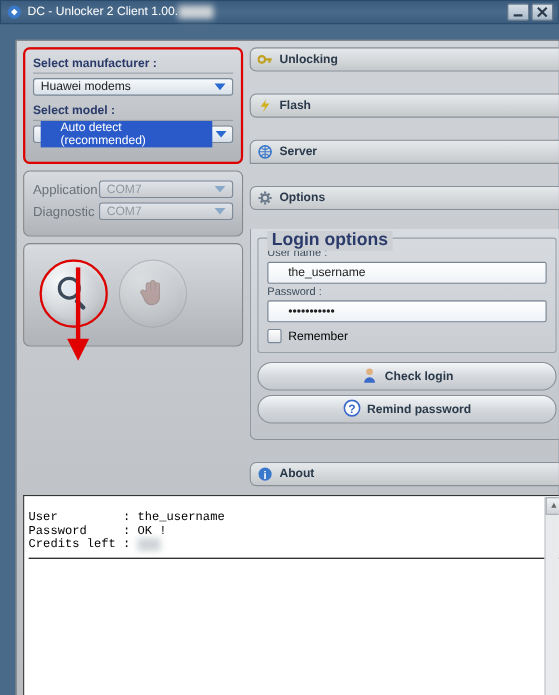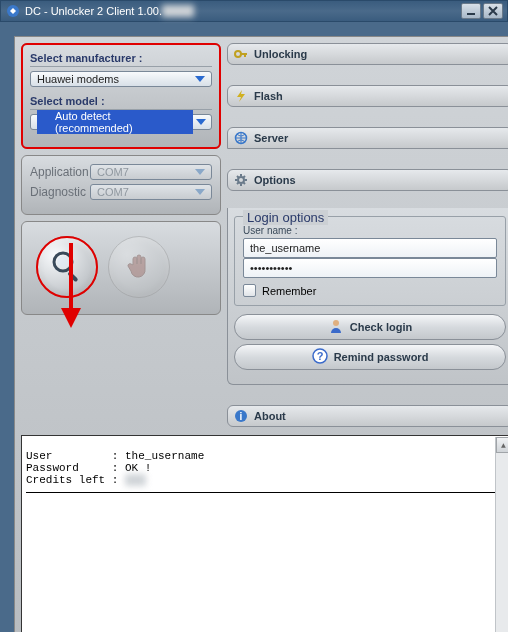--- a/index.html
+++ b/index.html
@@ -123,32 +123,32 @@
     padding: 6px 8px 8px 8px;
     margin: 4px 0 8px 0;
     position: relative;
     background: transparent;
   }
   .fieldset .legend {
     position: absolute;
     top: -7px; left: 8px;
     background: #ccd0d4;
     padding: 0 4px;
-    font-size: 13px;
+    font-size: 16px;
     color: #2a3a6a;
-    font-weight: normal;
+    font-weight: bold;
   }
   .flabel { font-size: 10px; color: #3a4a5a; margin: 2px 0; }
   .tinput {
     width: 100%;
     height: 20px;
     background: linear-gradient(to bottom,#fff,#eef2f6);
     border: 1px solid #7a8898;
     border-radius: 2px;
-    padding: 0 6px;
+    padding: 0 18px;
     font-size: 11px;
     color: #222;
   }
   .chkrow { display: flex; align-items: flex-end; gap: 6px; margin-top: 6px; }
   .chkbox {
     width: 13px; height: 13px;
     border: 1px solid #7a8898;
     background: linear-gradient(to bottom,#fff,#e0e4e8);
     border-radius: 2px;
   }
@@ -340,20 +340,21 @@
             </svg>
         </span>
         <span>Options</span>
       </div>
 
       <div class="server-body">
         <div class="fieldset">
           <span class="legend">Login options</span>
           <div class="flabel">User name :</div>
           <input class="tinput" value="the_username" style="">
+          <div class="flabel">Password :</div>
           <input class="tinput" type="password" value="xxxxxxxxxxx" style="">
           <div class="chkrow">
             <div class="chkbox"></div>
             <span>Remember</span>
           </div>
         </div>
         <div class="actionbtn">
           <span>
             <svg width="16" height="16" viewBox="0 0 16 16">
                 <circle cx="8" cy="5" r="3" fill="#e0b080"></circle>

